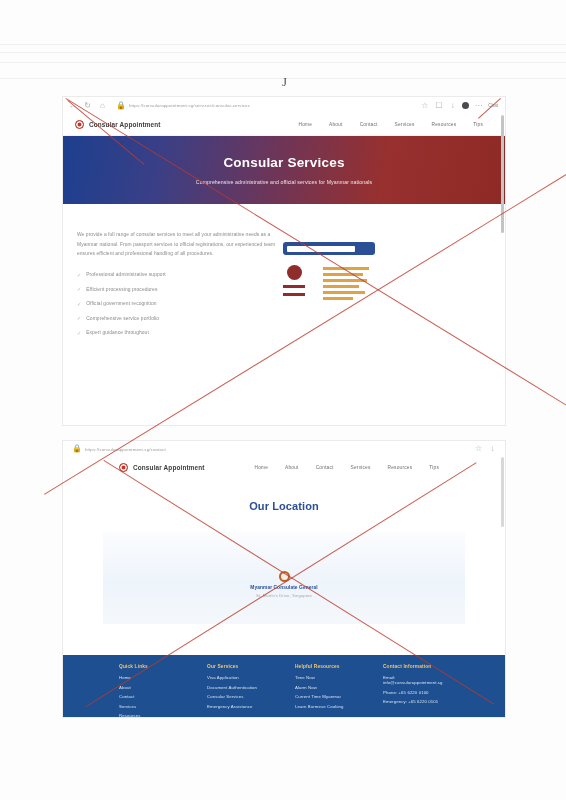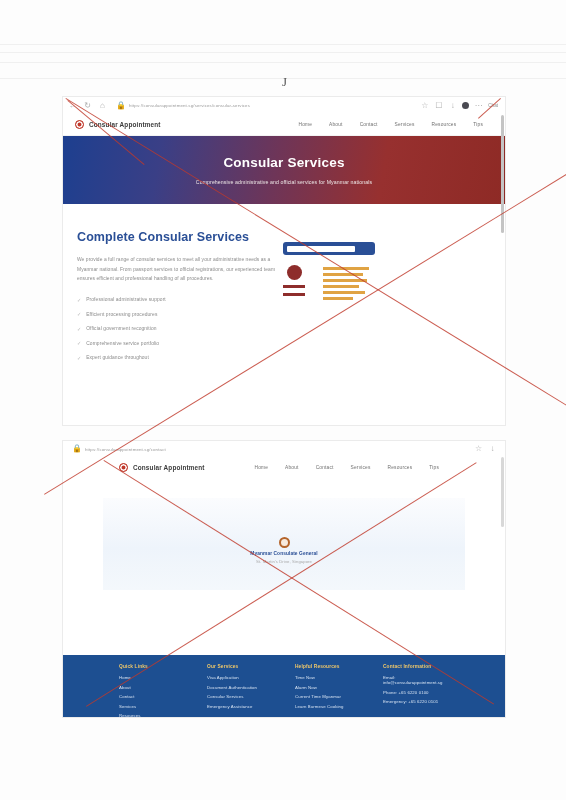--- a/index.html
+++ b/index.html
@@ -245,21 +245,20 @@
       </nav>
     </div>
 
     <div class="hero">
       <h1>Consular Services</h1>
       <p>Comprehensive administrative and official services for Myanmar nationals</p>
     </div>
 
     <div class="content">
       <div class="col-left">
-        <h2>Complete Consular Services</h2>
         <p class="body">We provide a full range of consular services to meet all your administrative needs as a Myanmar national. From passport services to official registrations, our experienced team ensures efficient and professional handling of all procedures.</p>
         <div class="checklist">
           <div class="check-item">
             <span class="check-mark">✓</span>
             <span class="check-label">Professional administrative support</span>
           </div>
           <div class="check-item">
             <span class="check-mark">✓</span>
             <span class="check-label">Efficient processing procedures</span>
           </div>
@@ -323,20 +322,21 @@
       <nav class="site-nav">
         <a href="#">Home</a>
         <a href="#">About</a>
         <a href="#">Contact</a>
         <a href="#">Services</a>
         <a href="#">Resources</a>
         <a href="#">Tips</a>
       </nav>
     </div>
 
+    <div class="loc-title">Our Location</div>
 
     <div class="map">
       <div class="map-marker"></div>
       <div class="map-label">
         <div class="t1">Myanmar Consulate General</div>
         <div class="t2">St. Martin's Drive, Singapore</div>
       </div>
     </div>
 
     <div class="footer">

